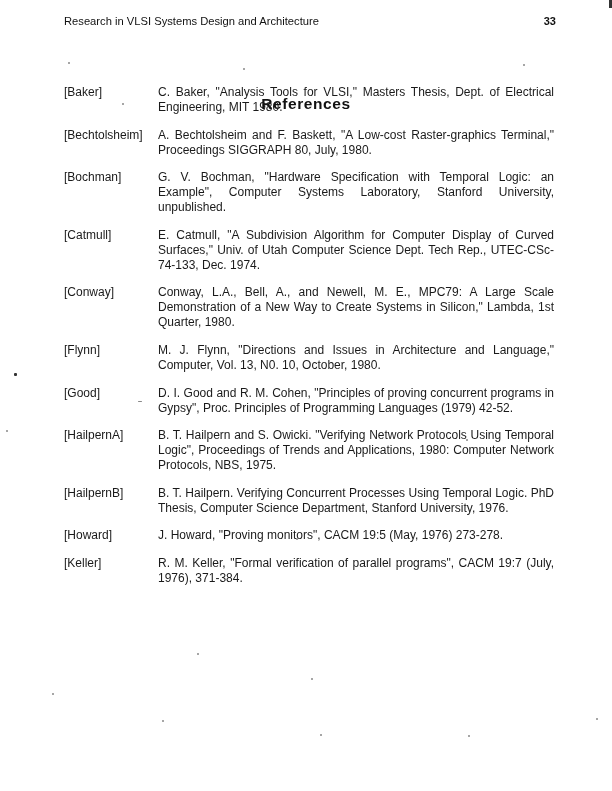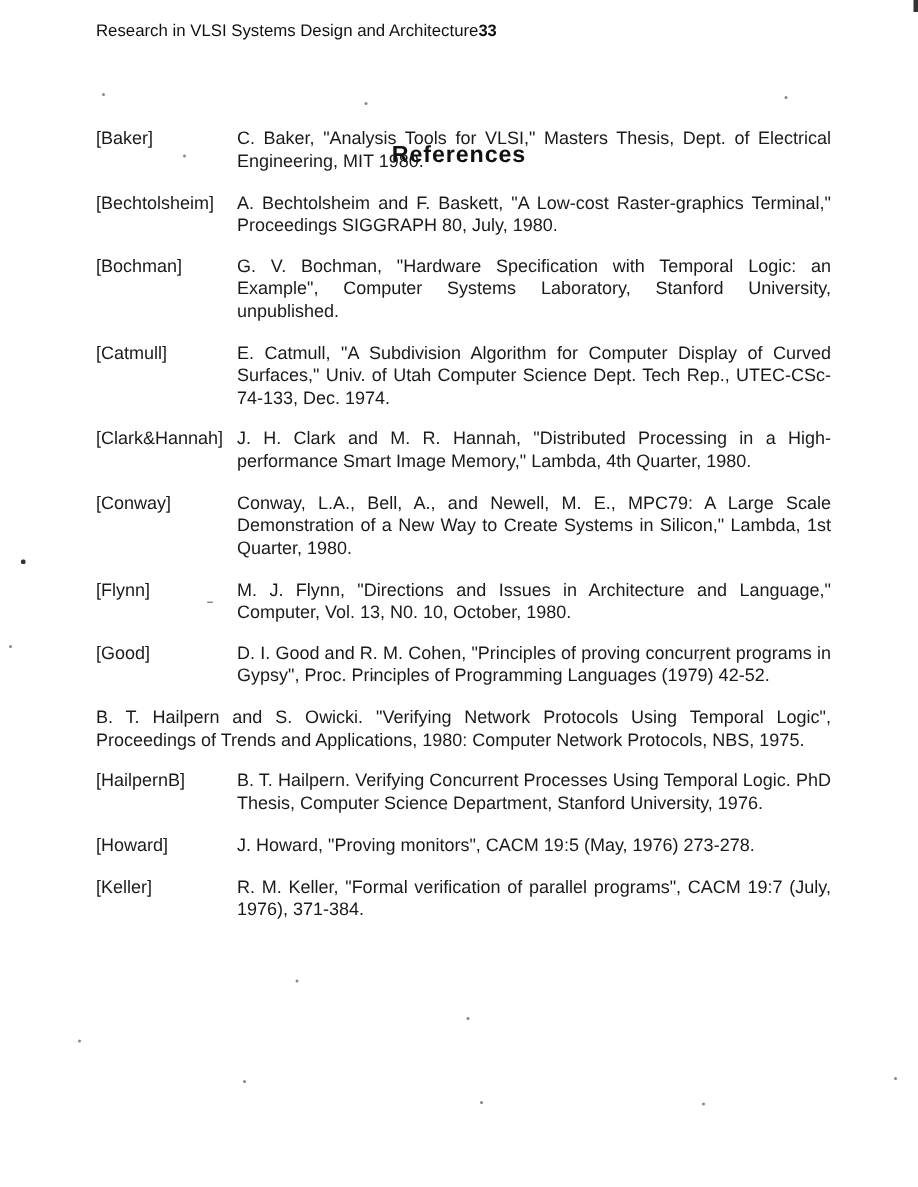--- a/index.html
+++ b/index.html
@@ -16,20 +16,21 @@
       color: #1a1a1a;
     }
     .page-header {
       position: absolute;
       left: 64px;
       right: 56px;
       top: 13px;
       height: 16px;
       font-size: 11.2px;
       display: flex;
+      justify-content: space-between;
       align-items: center;
       color: #111;
     }
     .page-number {
       font-weight: bold;
       font-size: 11px;
     }
     .section-title {
       position: absolute;
       left: 0;
@@ -104,36 +105,33 @@
   </div>
   <div class="ref">
     <div class="ref-key">[Bochman]</div>
     <div class="ref-text">G. V. Bochman, "Hardware Specification with Temporal Logic: an Example", Computer Systems Laboratory, Stanford University, unpublished.</div>
   </div>
   <div class="ref">
     <div class="ref-key">[Catmull]</div>
     <div class="ref-text">E. Catmull, "A Subdivision Algorithm for Computer Display of Curved Surfaces," Univ. of Utah Computer Science Dept. Tech Rep., UTEC-CSc-74-133, Dec. 1974.</div>
   </div>
   <div class="ref">
-    <div class="ref-key">[Clark&amp;Hannah]</div>
-    <div class="ref-text">J. H. Clark and M. R. Hannah, "Distributed Processing in a High-performance Smart Image Memory," Lambda, 4th Quarter, 1980.</div>
-  </div>
-  <div class="ref">
     <div class="ref-key">[Conway]</div>
     <div class="ref-text">Conway, L.A., Bell, A., and Newell, M. E., MPC79: A Large Scale Demonstration of a New Way to Create Systems in Silicon," Lambda, 1st Quarter, 1980.</div>
   </div>
   <div class="ref">
     <div class="ref-key">[Flynn]</div>
     <div class="ref-text">M. J. Flynn, "Directions and Issues in Architecture and Language," Computer, Vol. 13, N0. 10, October, 1980.</div>
   </div>
   <div class="ref">
     <div class="ref-key">[Good]</div>
     <div class="ref-text">D. I. Good and R. M. Cohen, "Principles of proving concurrent programs in Gypsy", Proc. Principles of Programming Languages (1979) 42-52.</div>
   </div>
   <div class="ref">
+    <div class="ref-key">[HailpernA]</div>
     <div class="ref-text">B. T. Hailpern and S. Owicki. "Verifying Network Protocols Using Temporal Logic", Proceedings of Trends and Applications, 1980: Computer Network Protocols, NBS, 1975.</div>
   </div>
   <div class="ref">
     <div class="ref-key">[HailpernB]</div>
     <div class="ref-text">B. T. Hailpern. Verifying Concurrent Processes Using Temporal Logic. PhD Thesis, Computer Science Department, Stanford University, 1976.</div>
   </div>
   <div class="ref">
     <div class="ref-key">[Howard]</div>
     <div class="ref-text">J. Howard, "Proving monitors", CACM 19:5 (May, 1976) 273-278.</div>
   </div>

